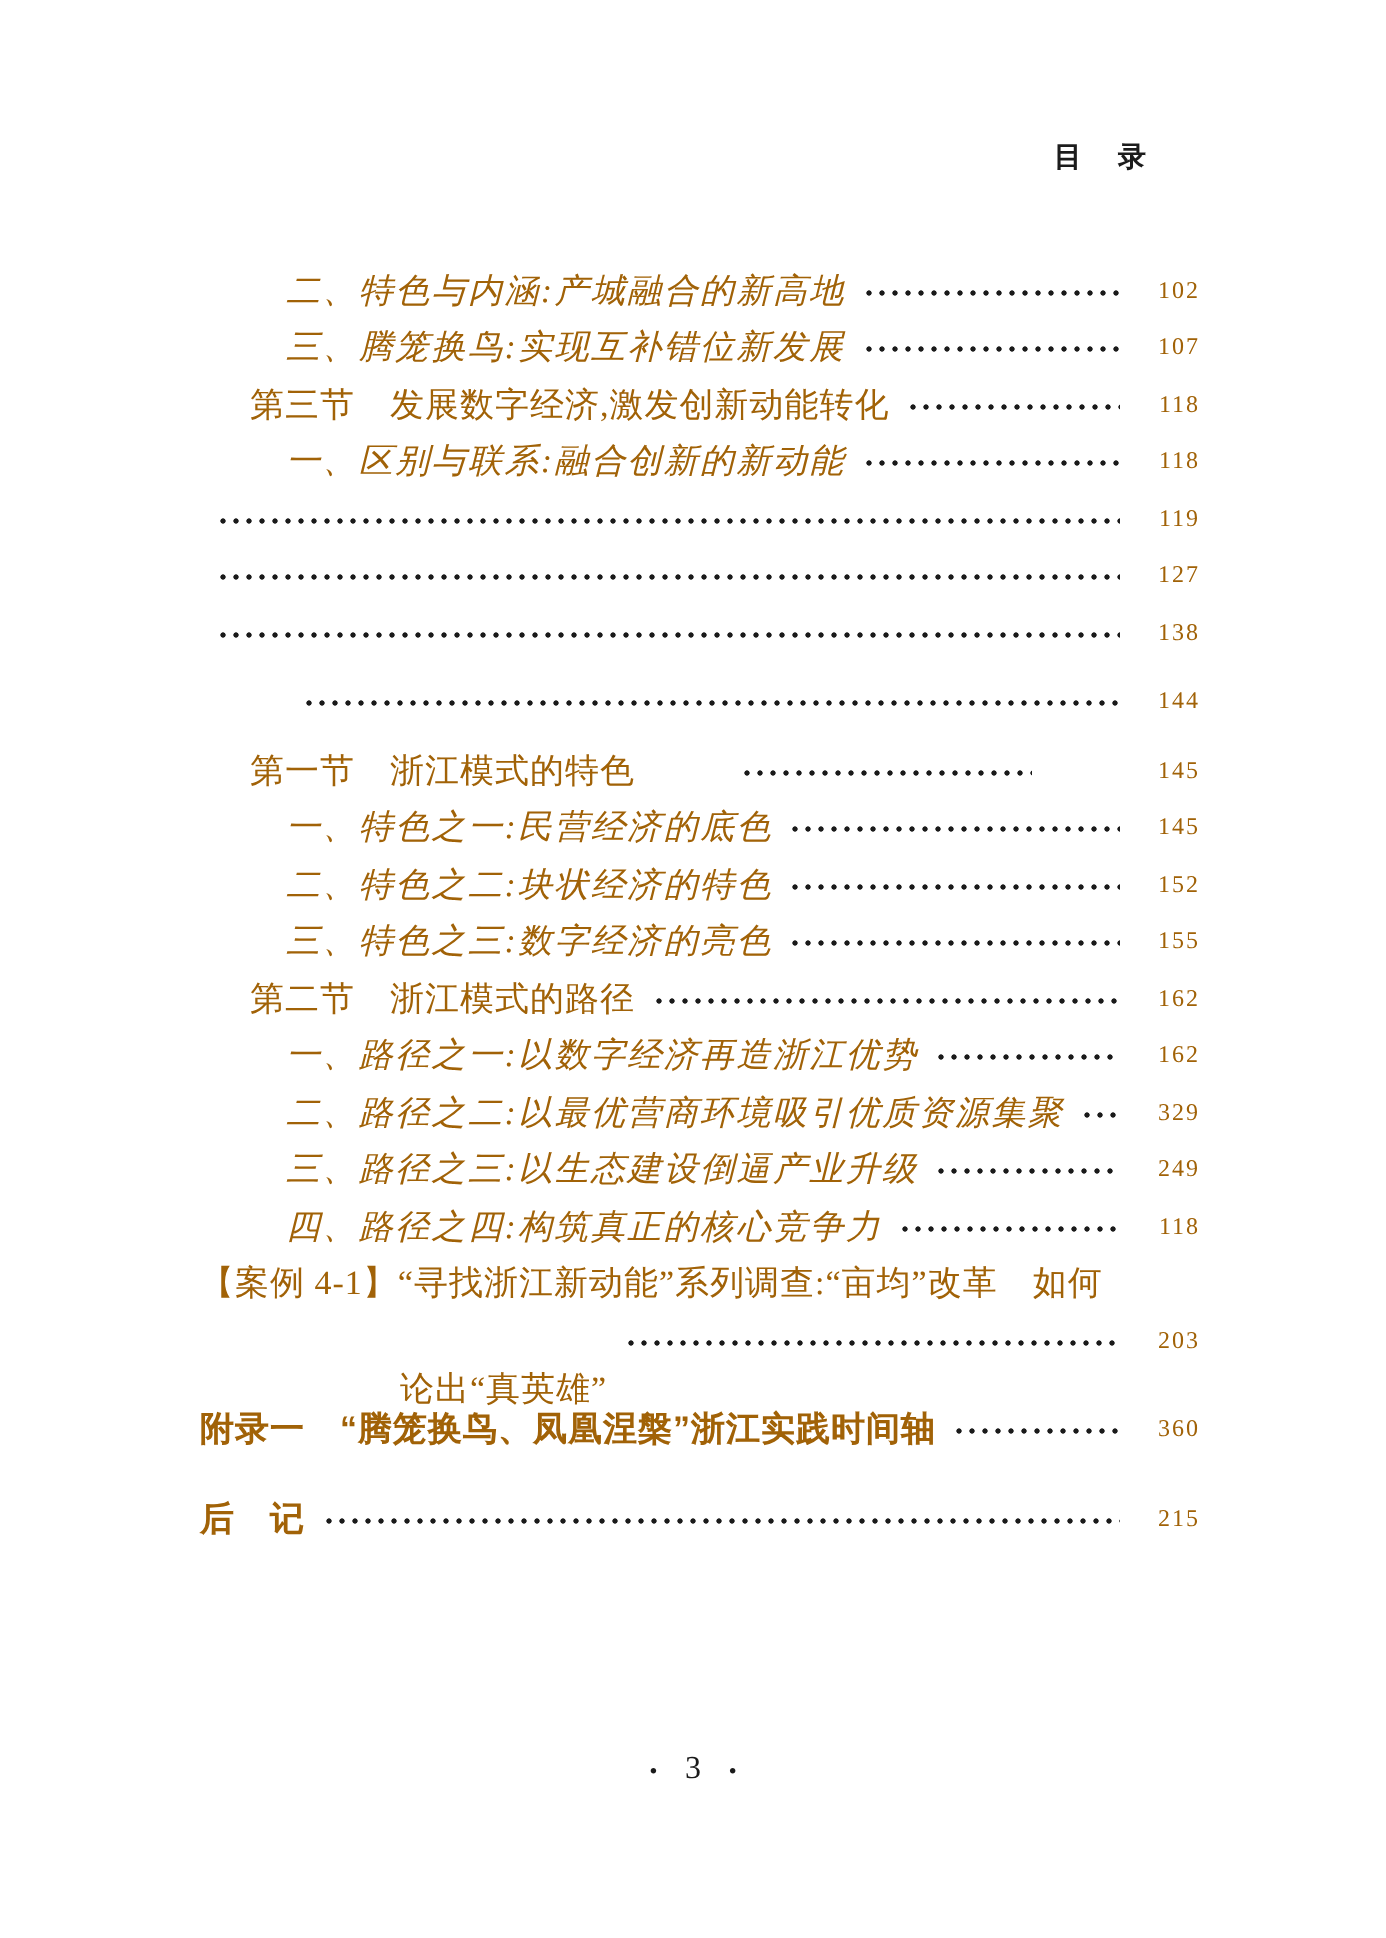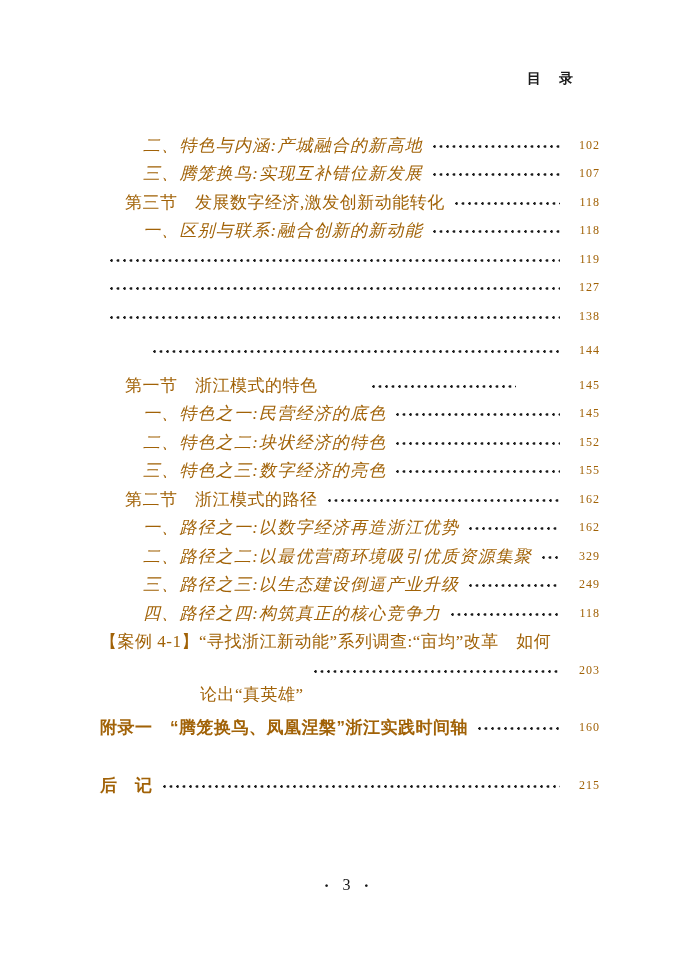--- a/index.html
+++ b/index.html
@@ -90,21 +90,21 @@
     margin-top: 10px;
     height: 34px;
     font-family: "Liberation Sans", sans-serif;  
     font-weight: bold;
     font-size: 18px;
   }
   .chapter .label {
     letter-spacing: 0.5px;
   }
   .appendix {
-    margin-top: 29px;
+    margin-top: 16px;
     font-family: "Liberation Sans", sans-serif;  
     font-weight: bold;
     font-size: 17px;
   }
   .appendix .pagenum {
     font-family: "Liberation Serif", serif;
     font-weight: normal;
   }
   .gap-sm {
     margin-top: 6px;
@@ -228,21 +228,21 @@
         <span class="label">【案例 4-1】“寻找浙江新动能”系列调查:“亩均”改革　如何</span>
       </div>
       <div class="row cont">
         <span class="label">论出“真英雄”</span>
         <span class="leader"></span>
         <span class="pagenum">203</span>
       </div>
       <div class="row appendix">
         <span class="label">附录一　“腾笼换鸟、凤凰涅槃”浙江实践时间轴</span>
         <span class="leader"></span>
-        <span class="pagenum">160</span>
+        <span class="pagenum">360</span>
       </div>
       <div class="row appendix">
         <span class="label">后　记</span>
         <span class="leader"></span>
         <span class="pagenum">215</span>
       </div>
     </div>
 
   <div class="footer">
     <span class="fdot">·</span>

